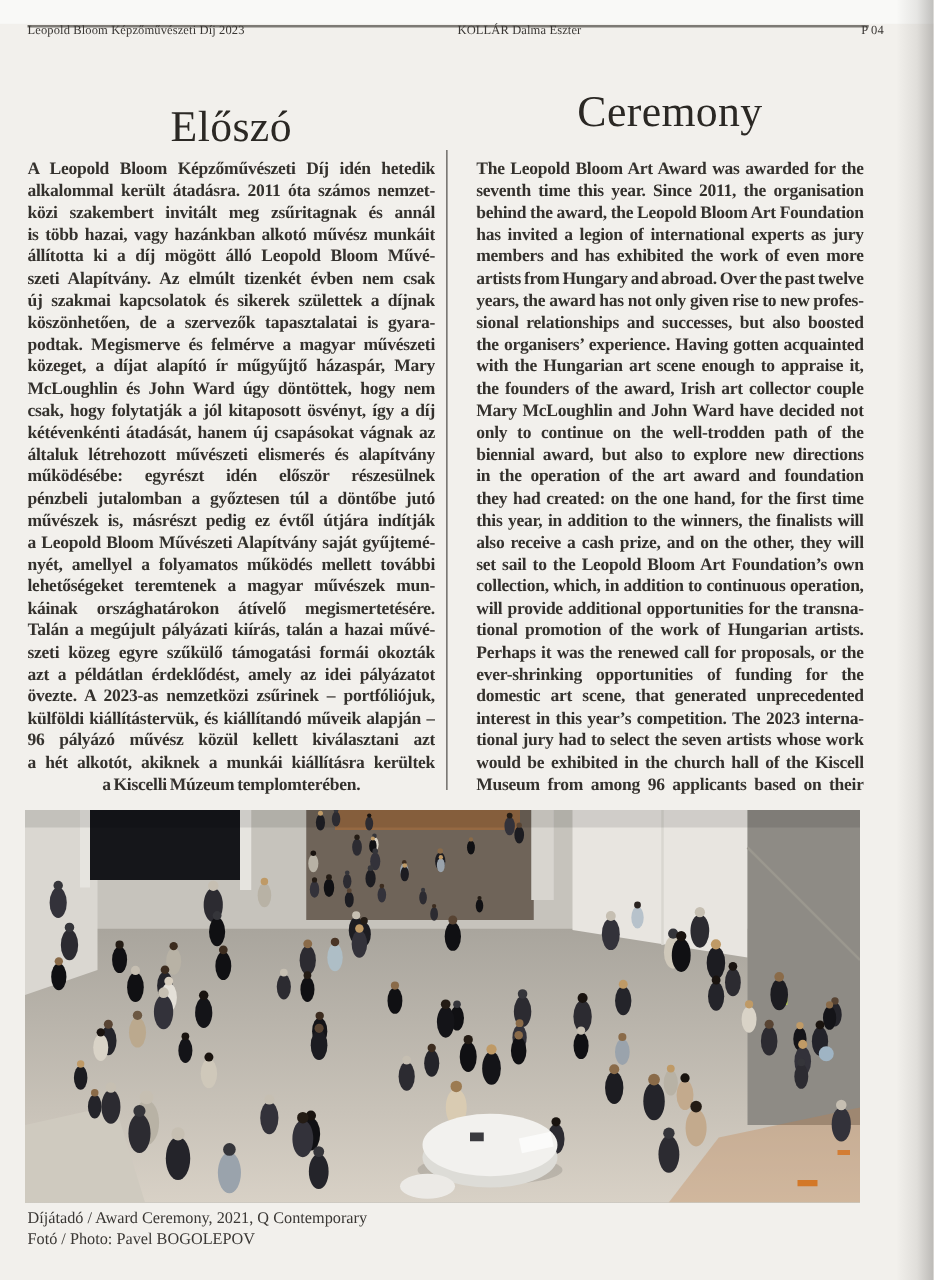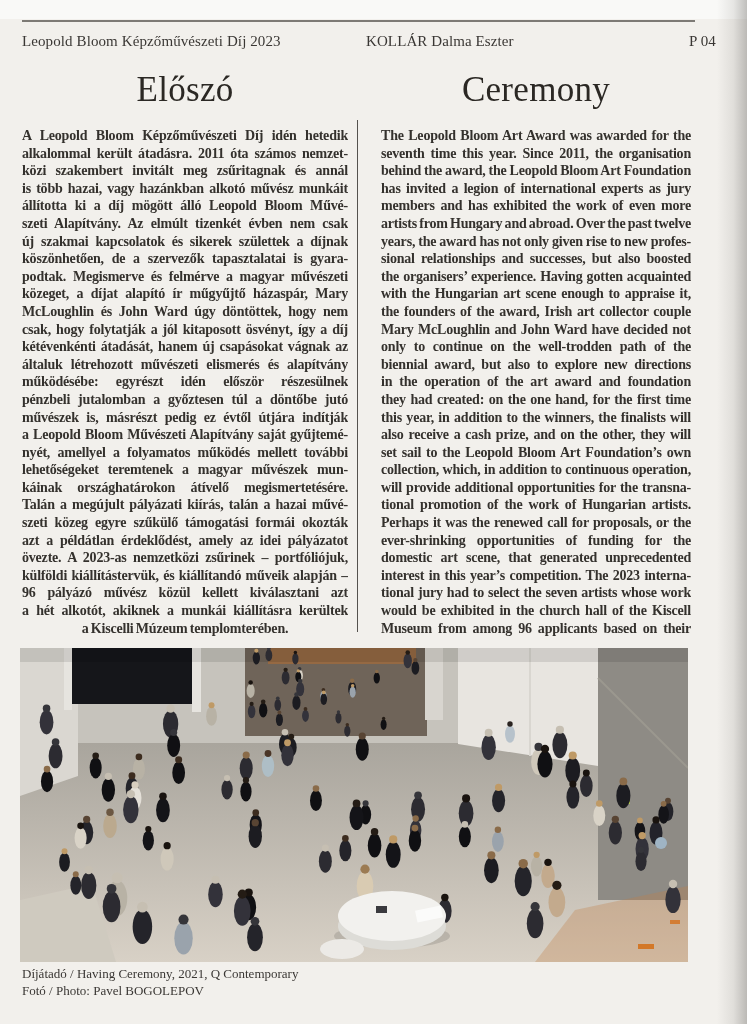--- a/index.html
+++ b/index.html
@@ -1,27 +1,27 @@
 <!DOCTYPE html>
 <html><head>
 <meta charset="utf-8">
 <style>
   html,body{margin:0;padding:0;background:#e9e8e5;}
   .page{position:relative;width:747px;height:1024px;background:#f2f0ec;
         font-family:"Liberation Serif", serif;overflow:hidden;}
   .top-strip{position:absolute;left:0;top:0;width:747px;height:19px;background:#f9f9f7;}
   .rule{position:absolute;left:22px;top:20px;width:673px;height:2px;background:#7d7a75;}
-  .header{position:absolute;left:0;top:33px;width:747px;height:18px;
-          font-size:15px;color:#3a3734;letter-spacing:0.1px;}
+  .header{position:absolute;left:0;top:19px;width:747px;height:18px;
+          font-size:10px;color:#3a3734;letter-spacing:0.1px;}
   .h-left{position:absolute;left:22px;top:0;}
   .h-center{position:absolute;left:366px;top:0;}
   .h-right{position:absolute;left:689px;top:0;}
   .title{position:absolute;top:70px;margin:0;font-size:35px;font-weight:400;
          color:#2b2824;letter-spacing:0.3px;}
-  .title-hu{left:22px;width:326px;text-align:center;}
+  .title-hu{left:22px;width:326px;text-align:center;margin-top:12px;}
   .title-en{left:381px;width:310px;text-align:center;}
   .col{position:absolute;top:127px;height:516px;overflow:hidden;
        font-size:14px;line-height:17.6px;color:#34312d;
        letter-spacing:-0.2px;word-spacing:-1px;font-weight:bold;}
   .col-hu{left:22px;width:326px;}
   .col-en{left:381px;width:310px;}
   .body-just{white-space:pre-line;text-align:justify;text-align-last:justify;}
   .body-last{white-space:pre-line;text-align:center;}
   .divider{position:absolute;left:357px;top:120px;width:1px;height:512px;background:#55524e;}
   .photo{position:absolute;left:20px;top:648px;width:668px;height:314px;margin:0;
@@ -353,18 +353,18 @@
         <ellipse cx="372" cy="288" rx="58" ry="12" fill="#000" opacity="0.12"></ellipse>
         <ellipse cx="372" cy="278" rx="54" ry="24" fill="#dddcd7"></ellipse>
         <ellipse cx="372" cy="268" rx="54" ry="25" fill="#f2f1ee"></ellipse>
         <rect x="396" y="260" width="26" height="12" fill="#fbfbfa" transform="rotate(-12 409 266)"></rect>
         <rect x="356" y="258" width="11" height="7" fill="#3a3a3e"></rect>
         <ellipse cx="322" cy="301" rx="22" ry="10" fill="#eceae6"></ellipse>
       </svg>
   </figure>
 
   <div class="caption">
-    <div>Díjátadó / Having Ceremony, 2021, Q Contemporary</div>
+    <div>Díjátadó / Award Ceremony, 2021, Q Contemporary</div>
     <div>Fotó / Photo: Pavel BOGOLEPOV</div>
   </div>
 
   <div class="scan-edge"></div>
 </div>
 
 </body></html>

